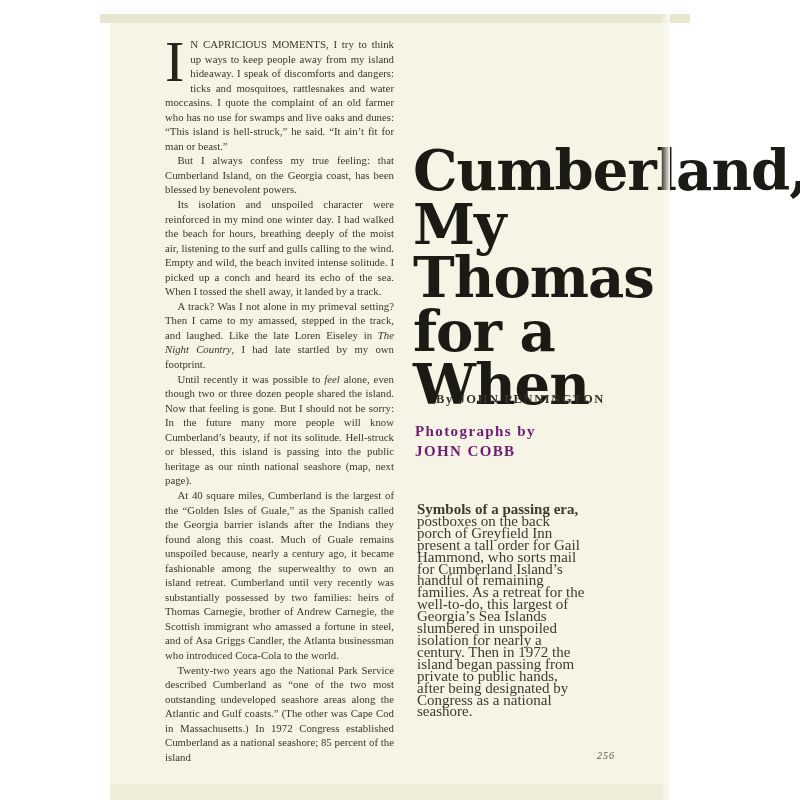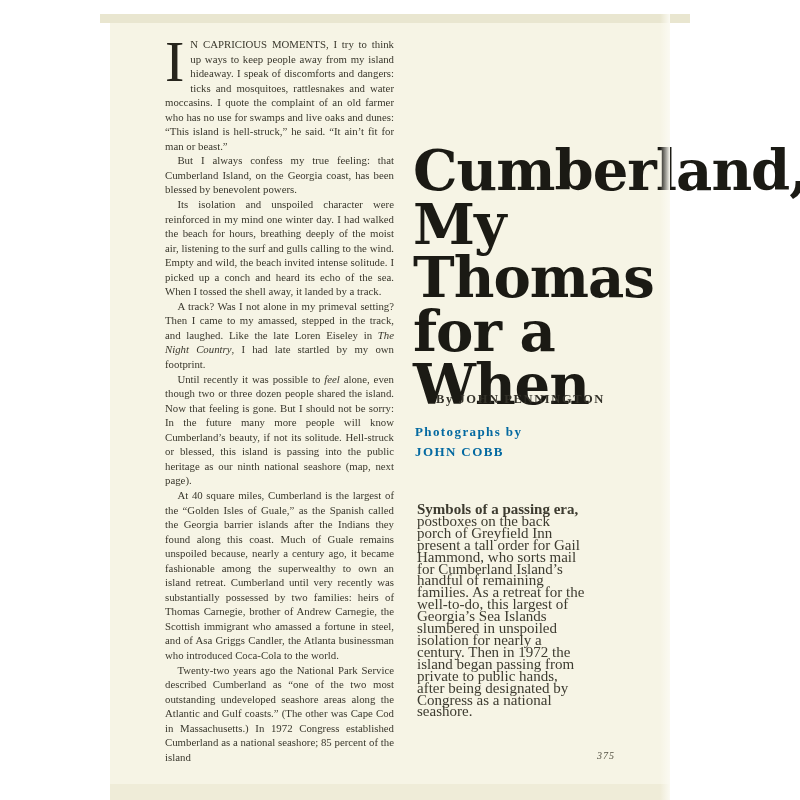--- a/index.html
+++ b/index.html
@@ -90,25 +90,25 @@
     font-size: 12.5px;
     font-weight: 700;
     letter-spacing: 1.6px;
     color: #34322a;
     margin-left: 21px;
   }
   .credit {
     position: absolute;
     left: 305px;
     top: 408px;
-    font-size: 13px;
+    font-size: 15px;
     font-weight: 700;
     letter-spacing: 1.4px;
     line-height: 19.5px;
-    color: #0369a1;
+    color: #701a75;
   }
   .credit .cline { display: block; }
   .caption {
     position: absolute;
     left: 307px;
     top: 490px;
     width: 170px;
     margin: 0;
     font-size: 15px;
     line-height: 11.9px;
@@ -152,18 +152,18 @@
 
     <div class="byline">By JOHN PENNINGTON</div>
 
     <div class="credit">
       <span class="cline">Photographs by</span>
       <span class="cline">JOHN COBB</span>
     </div>
 
     <p class="caption"><span class="cap-lead">Symbols of a passing era,</span><span> postboxes on the back porch of Greyfield Inn present a tall order for Gail Hammond, who sorts mail for Cumberland Island’s handful of remaining families. As a retreat for the well-to-do, this largest of Georgia’s Sea Islands slumbered in unspoiled isolation for nearly a century. Then in 1972 the island began passing from private to public hands, after being designated by Congress as a national seashore.</span></p>
 
-    <div class="folio">375</div>
+    <div class="folio">256</div>
 
     <div class="page-bottom-edge"></div>
     <div class="page-right-fade"></div>
   </div>
 </div>
 
 </body></html>

